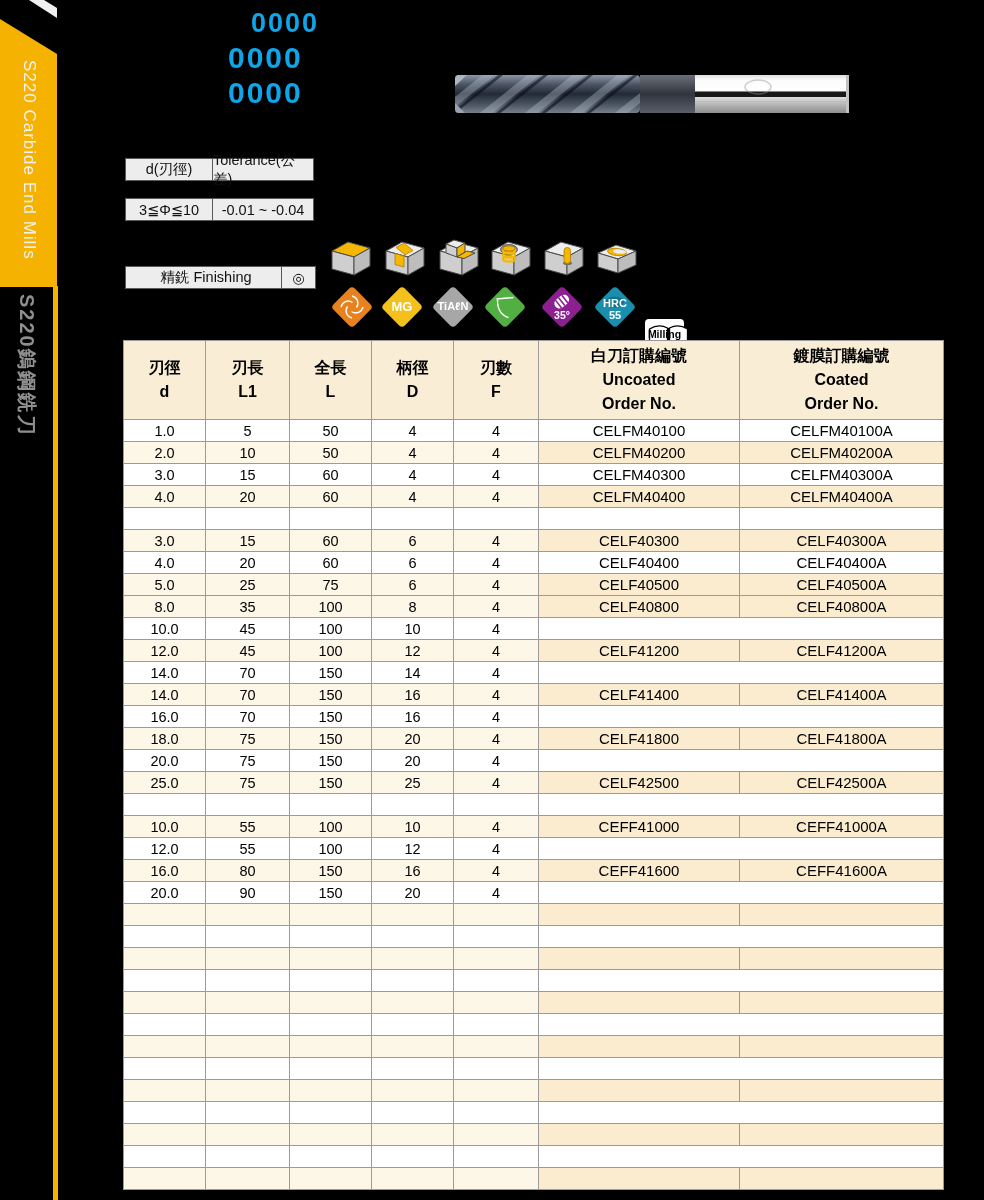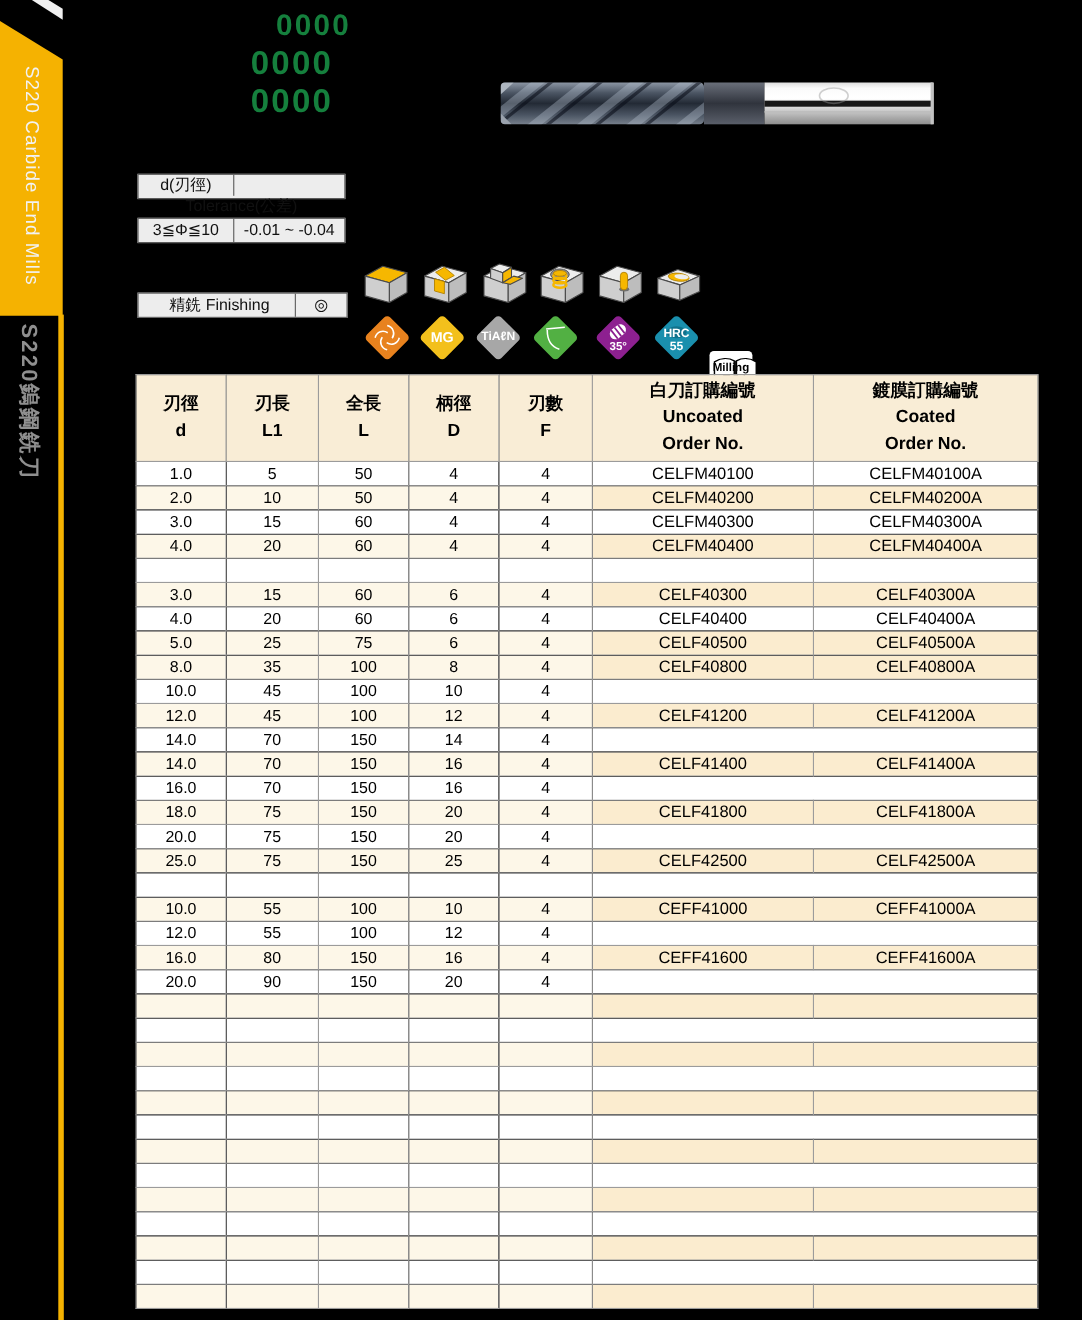--- a/index.html
+++ b/index.html
@@ -9,34 +9,34 @@
   }
   .abs{position:absolute;}
 
   
   .v-text{position:absolute;transform-origin:0 0;transform:rotate(90deg);white-space:nowrap;}
   .v-en{top:60px;left:39px;width:240px;font-size:17px;letter-spacing:1px;color:#f2f2f2;}
   .v-zh{top:294px;left:40px;width:280px;font-size:20px;font-weight:bold;letter-spacing:2px;color:#8f8f8f;}
   .yellow-line{left:53px;top:286px;width:5px;height:914px;background:#f5b201;}
 
   
-  .zeros{color:#15803d;font-weight:bold;letter-spacing:2px;}
+  .zeros{color:#0ea5e9;font-weight:bold;letter-spacing:2px;}
   .z1{left:251px;top:8px;font-size:27px;}
   .z2{left:228px;top:41px;font-size:30px;}
   .z3{left:228px;top:76px;font-size:30px;}
 
   
   .mini{position:absolute;display:flex;background:#ededed;border:1px solid #5a5a5a;box-sizing:border-box;color:#111;}
   .mini .cell{display:flex;align-items:center;justify-content:center;font-size:14.5px;box-sizing:border-box;height:100%;}
-  .tol-h{left:125px;top:158px;width:189px;height:23px;flex-direction:column;}
+  .tol-h{left:125px;top:158px;width:189px;height:23px;}
   .tol-v{left:125px;top:198px;width:189px;height:23px;justify-content:flex-end;}
   .tol-c1{width:87px;border-right:1px solid #5a5a5a;}
   .tol-c2{flex:1;}
   .fin{left:125px;top:266px;width:191px;height:23px;}
-  .fin-c1{width:143px;border-right:1px solid #5a5a5a;justify-content:flex-start;padding-left:5px;}
+  .fin-c1{width:156px;border-right:1px solid #5a5a5a;justify-content:flex-start;padding-left:5px;}
   .fin-c2{flex:1;font-size:16px;}
 
   
   .cube{position:absolute;top:237px;width:42px;height:40px;}
   .badge{position:absolute;top:284px;width:46px;height:46px;}
   .badge .lbl{position:absolute;left:0;right:0;text-align:center;color:#fff;font-weight:bold;}
   .mg .lbl{top:15px;font-size:13px;}
   .tialn .lbl{top:16px;font-size:11px;}
   .helix .lbl{top:25px;font-size:10.5px;}
   .hrc .lbl1{top:13px;font-size:11px;position:absolute;left:0;right:0;text-align:center;color:#fff;font-weight:bold;}

